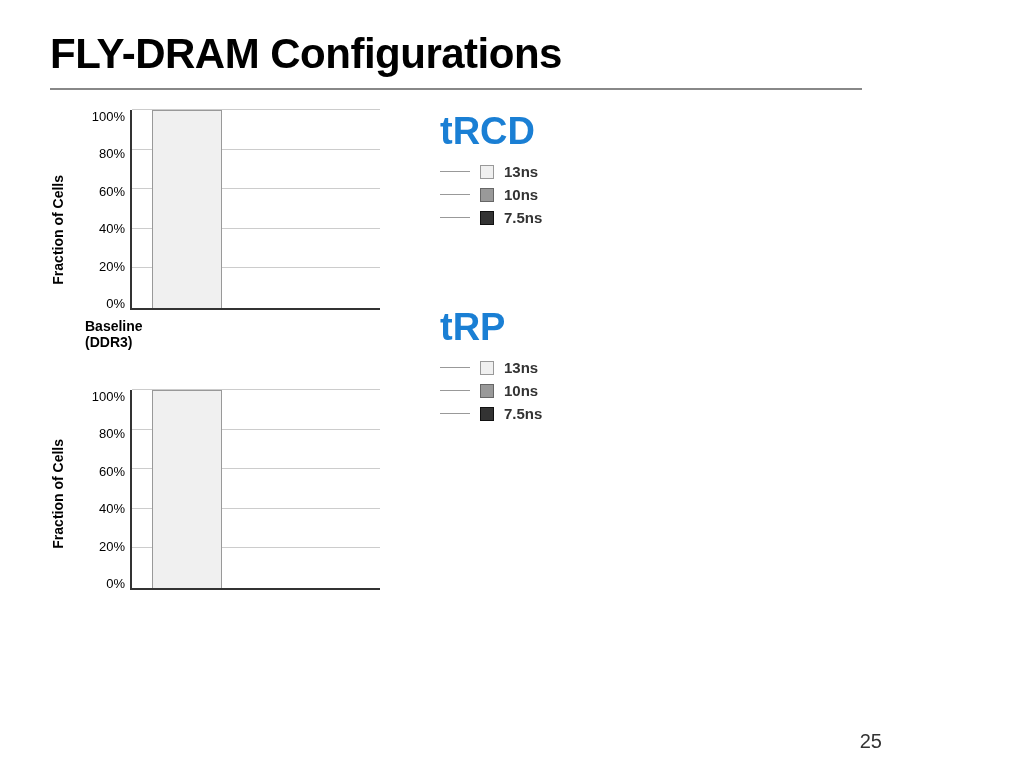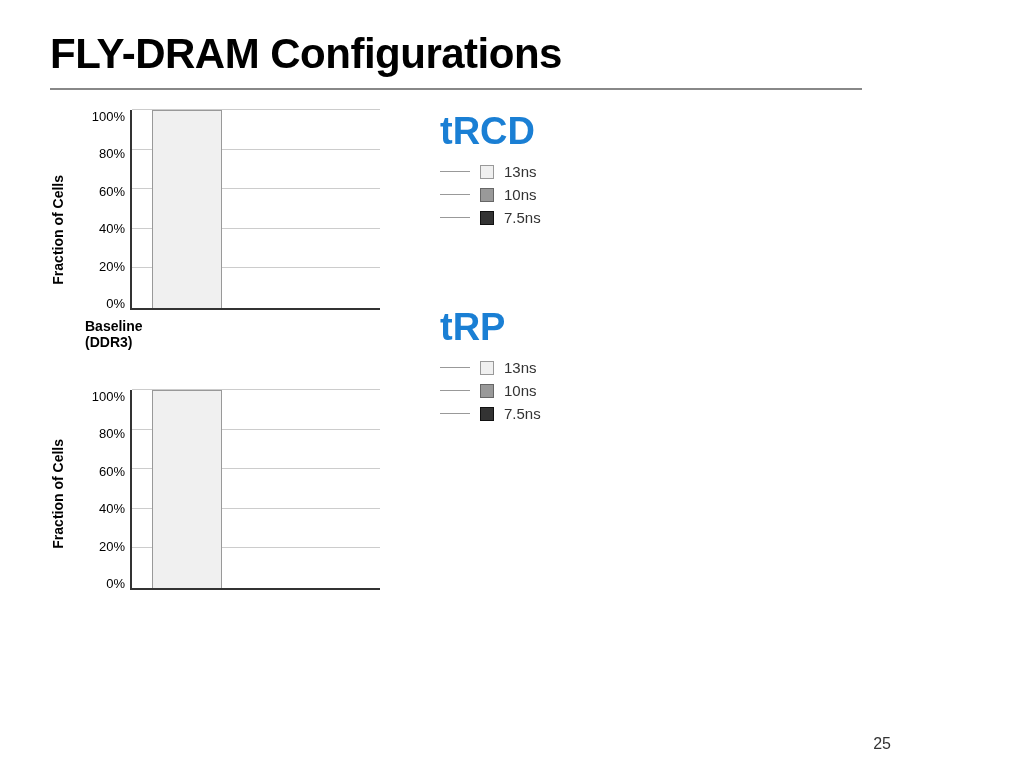--- a/index.html
+++ b/index.html
@@ -150,20 +150,21 @@
       font-size: 38px;
       font-weight: bold;
       color: #1a7fd4;
       margin-bottom: 10px;
     }
 
     .legend-items {
       display: flex;
       flex-direction: column;
       gap: 6px;
+      font-weight: bold;
     }
 
     .legend-item {
       display: flex;
       flex-direction: row;
       align-items: center;
       gap: 10px;
     }
 
     .legend-divider-line {
@@ -184,22 +185,22 @@
       color: #333;
     }
 
     .legend-separator {
       height: 60px;
     }
 
     .page-number {
       position: absolute;
       bottom: 15px;
-      right: 21px;
-      font-size: 16px;
+      right: 30px;
+      font-size: 20px;
       color: #333;
       margin-top: 27px;
     }
   </style>
 </head>
 <body>
 
 <div class="slide">
 
   <div class="title">FLY-DRAM Configurations</div>

